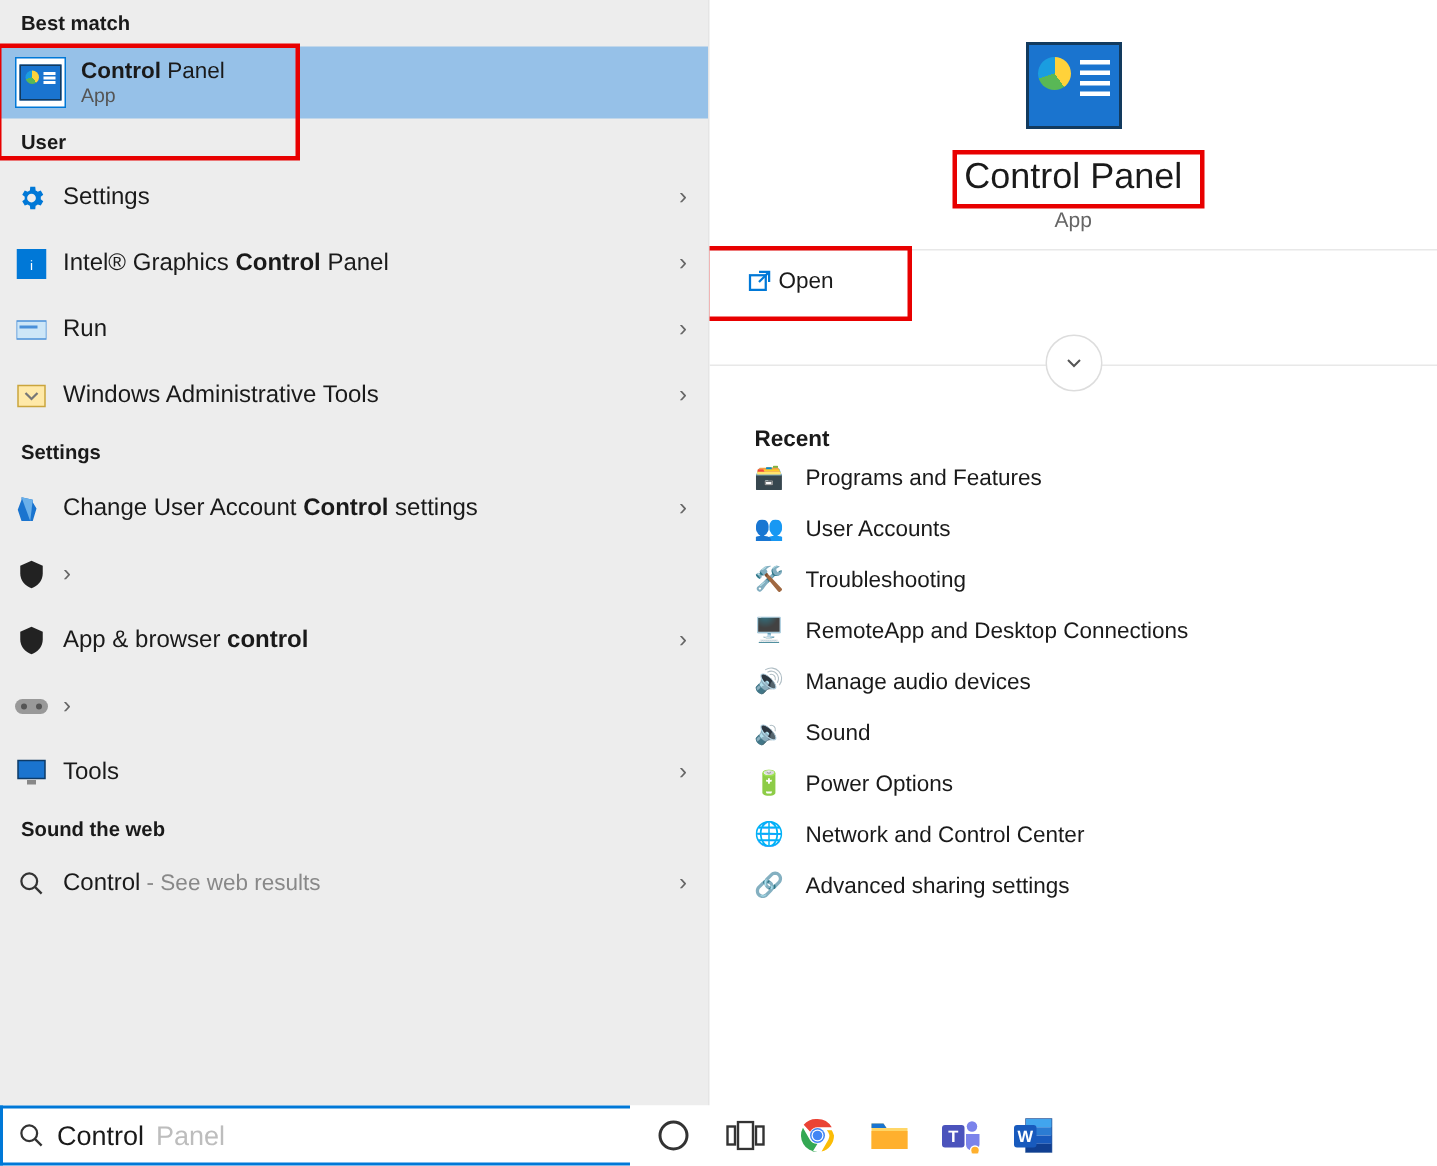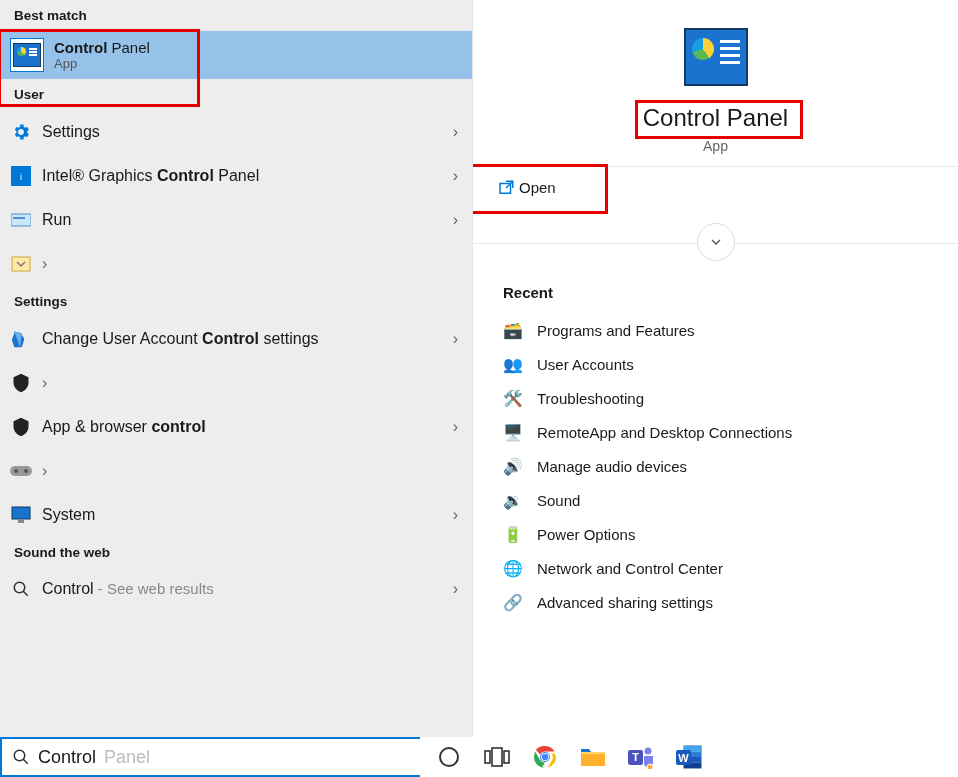--- a/index.html
+++ b/index.html
@@ -29,21 +29,21 @@
 .big-icon::after{content:"";position:absolute;right:6px;top:10px;width:20px;height:3px;background:#fff;box-shadow:0 7px 0 #fff,0 14px 0 #fff,0 21px 0 #fff}
 .detail-title{font-size:24px;font-weight:400;position:relative}
 .detail-sub{font-size:14px;color:#666;margin-top:6px}
 .actions{border-top:1px solid #e8e8e8;border-bottom:1px solid #e8e8e8;padding:0;position:relative}
 .open-row{display:flex;align-items:flex-start;gap:4px;padding:12px 20px 12px 24px;position:relative}
 .open-row .ic{color:#0078d7;font-size:18px}
 .open-row .label{font-size:15px}
 .expand{position:absolute;right:0;left:0;top:56px;display:flex;justify-content:center}
 .expand-btn{width:36px;height:36px;border:1px solid #ddd;border-radius:50%;background:#fff;display:flex;align-items:center;justify-content:center;color:#555;font-size:18px}
 .recent-sec{padding:40px 20px 0 30px;overflow:auto}
-.recent-hdr{font-size:15px;font-weight:600;margin-bottom:12px}
+.recent-hdr{font-size:15px;font-weight:600;}
 .recent-item{display:flex;align-items:center;gap:14px;padding:7px 0}
 .recent-item .ic{width:20px;height:20px;display:flex;align-items:center;justify-content:center;font-size:16px}
 .recent-item .label{font-size:15px}
 .bottom{position:absolute;left:0;right:0;bottom:0;height:40px;display:flex}
 .search-bar{width:420px;height:40px;border:2px solid #0078d7;border-right:none;background:#fff;display:flex;align-items:center;padding:0 10px;box-sizing:border-box;gap:8px}
 .search-bar .mag{color:#444;font-size:17px}
 .search-bar .typed{font-size:18px}
 .search-bar .ghost{font-size:18px;color:#bdbdbd}
 .taskbar{flex:1;background:#fff;display:flex;align-items:center;gap:18px;padding-left:14px}
 .tb-ic{width:30px;height:30px;display:flex;align-items:center;justify-content:center;font-size:22px}
@@ -102,20 +102,21 @@
           <span class="label">Run</span>
           <span class="chev">›</span>
         </div>
         <div class="item">
           <span class="ic">
             <svg width="20" height="20" viewBox="0 0 20 20">
               <rect x="1" y="3" width="18" height="14" fill="#ffe9a8" stroke="#caa53d"></rect>
               <path d="M6 8l4 4 4-4" stroke="#777" fill="none" stroke-width="1.5"></path>
             </svg>
           </span>
+          <span class="label">Windows Administrative Tools</span>
           <span class="chev">›</span>
         </div>
       </div>
 
     <div class="section-hdr">Settings</div>
     <div id="settings-list">
         <div class="item">
           <span class="ic">
             <svg width="20" height="20" viewBox="0 0 24 24" fill="#1a74cf">
               <path d="M4 3l9 2v2l3 5-3 10H4l-3-9 3-8z"></path>
@@ -152,21 +153,21 @@
           </span>
           <span class="chev">›</span>
         </div>
         <div class="item">
           <span class="ic">
             <svg width="20" height="18" viewBox="0 0 20 18">
               <rect x="1" y="1" width="18" height="12" fill="#1a74cf" stroke="#0d3a66"></rect>
               <rect x="7" y="14" width="6" height="3" fill="#888"></rect>
             </svg>
           </span>
-          <span class="label">System</span>
+          <span class="label">Tools</span>
           <span class="chev">›</span>
         </div>
       </div>
 
     <div class="section-hdr">Sound the web</div>
     <div class="web-item">
       <span class="ic">
         <svg width="18" height="18" viewBox="0 0 24 24" fill="none" stroke="#333" stroke-width="2">
             <circle cx="10" cy="10" r="7"></circle>
             <line x1="15" y1="15" x2="21" y2="21"></line>

